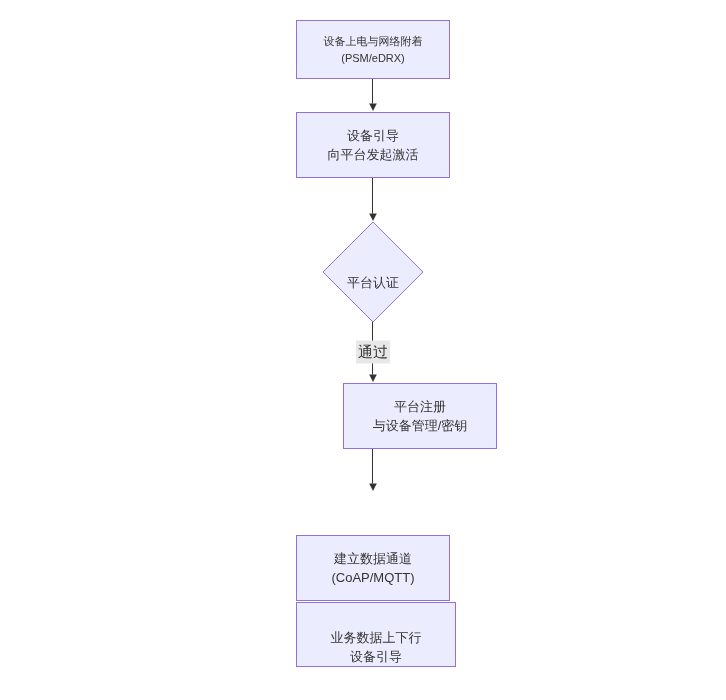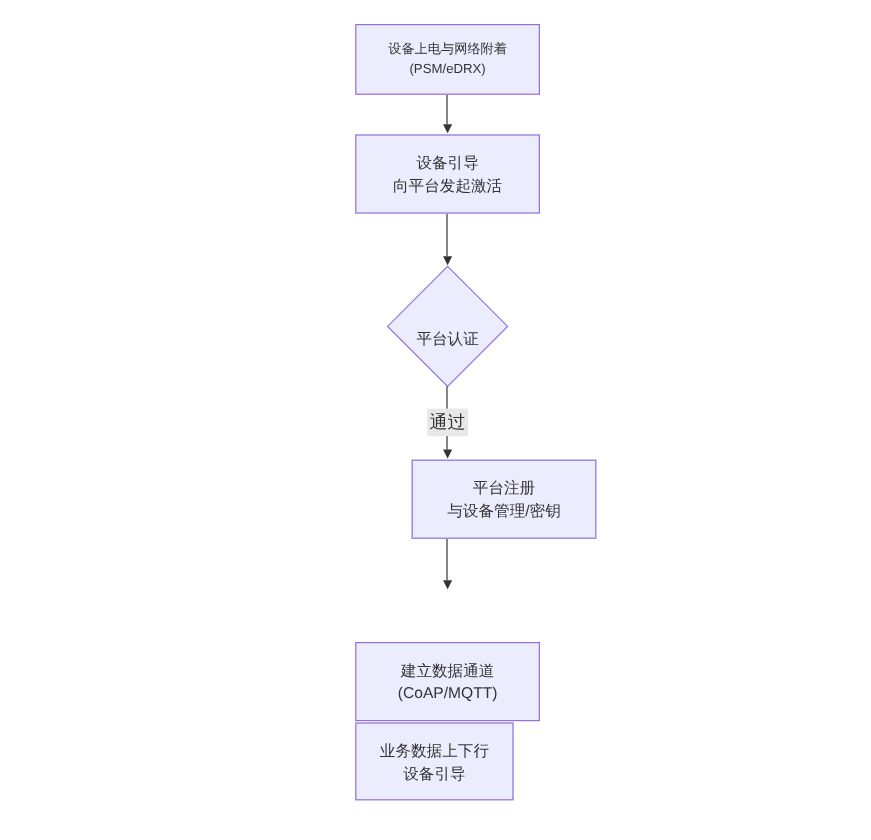--- a/index.html
+++ b/index.html
@@ -136,18 +136,18 @@
   <div class="node" style="left:296px; top:383px; width:154px; height:66px;margin-left:47px;">
     <span>平台注册</span>
     <span>与设备管理/密钥</span>
   </div>
 
   <div class="node" style="left:296px; top:492px; width:154px; height:66px;margin-top:43px;">
     <span>建立数据通道</span>
     <span>(CoAP/MQTT)</span>
   </div>
 
-  <div class="node" style="left:296px; top:602px; width:132px; height:65px;">
+  <div class="node" style="left:296px; top:602px; width:160px; height:65px;justify-content:flex-end;">
     <span>业务数据上下行</span>
     <span>设备引导</span>
   </div>
 
 </div>
 
 </body></html>

